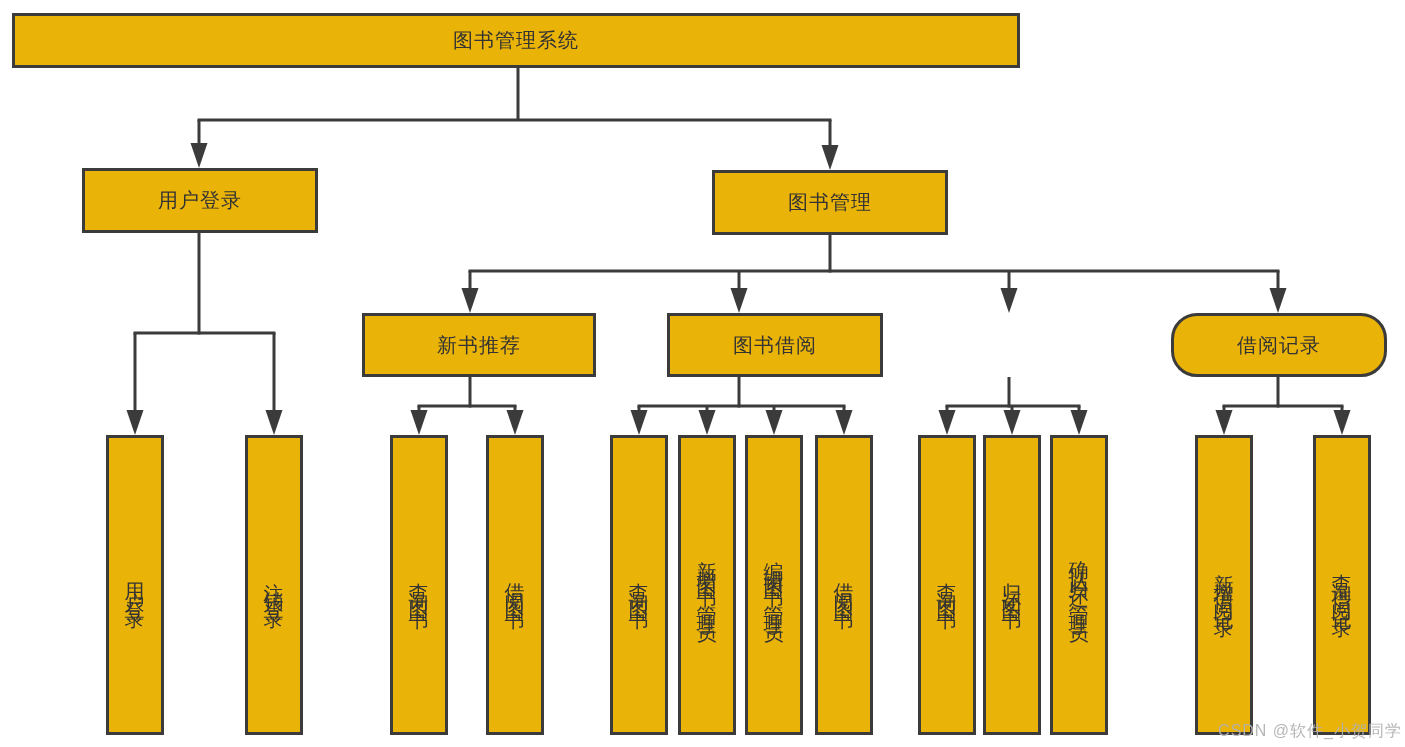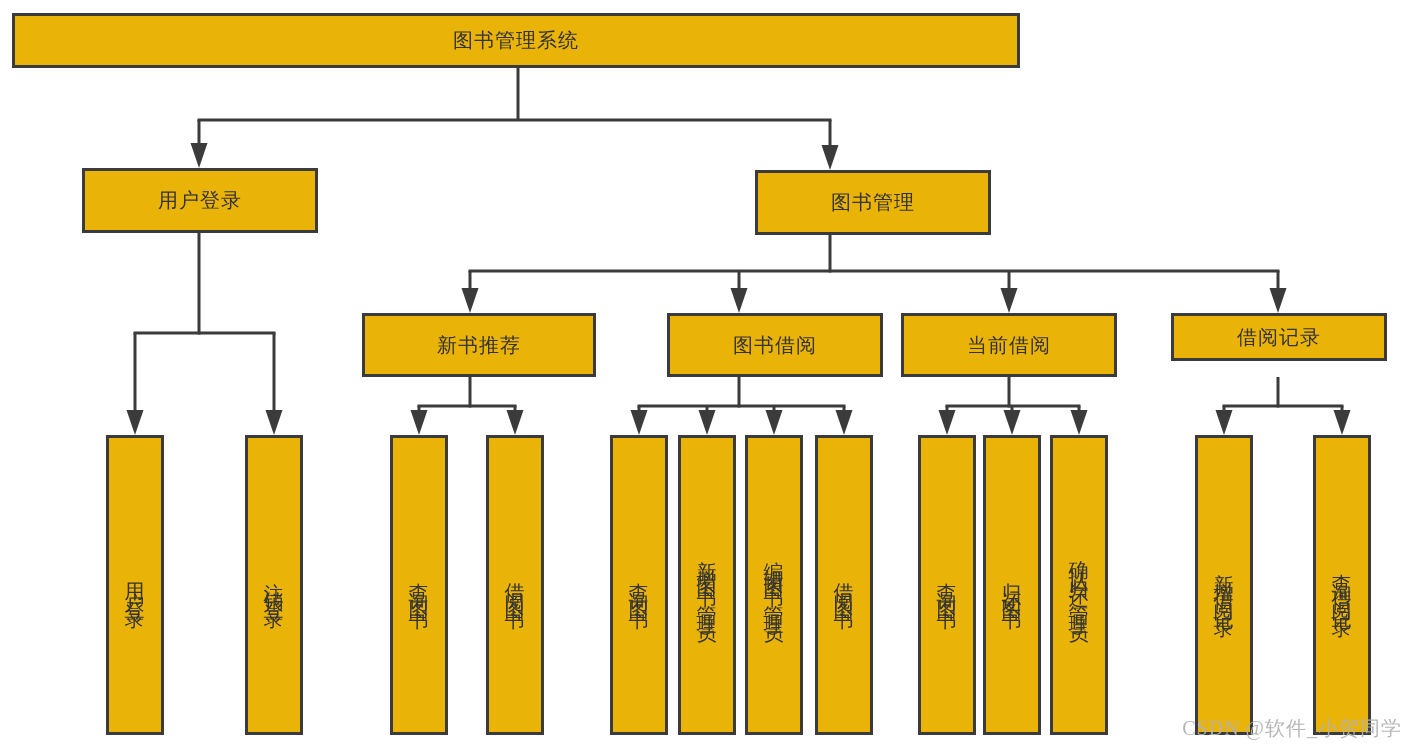--- a/index.html
+++ b/index.html
@@ -33,26 +33,25 @@
   .vtext {
     writing-mode: vertical-rl;
     letter-spacing: 9px;
     line-height: 1;
     white-space: nowrap;
   }
   .watermark {
     position: absolute;
     right: 3px;
     bottom: 5px;
-    font-size: 20px;
+    font-size: 16px;
     color: rgba(178, 178, 178, 0.95);
     letter-spacing: 1px;
     z-index: 5;
     white-space: nowrap;
-    font-family: Liberation Serif, serif;
   }
 </style>
 </head>
 <body>
 
 <div class="canvas">
 
   <svg class="connectors" width="1405" height="747" viewBox="0 0 1405 747">
     <g stroke="#3b3b3b" stroke-width="3" fill="none">
 
@@ -126,34 +125,31 @@
     </g>
   </svg>
 
   <div class="node h" style="left:12px; top:13px; width:1008px; height:55px;">
     <span>图书管理系统</span>
   </div>
 
   <div class="node h" style="left:82px; top:168px; width:236px; height:65px;">
     <span>用户登录</span>
   </div>
-  <div class="node h" style="left:712px; top:170px; width:236px; height:65px;margin-left:43px;">
+  <div class="node h" style="left:712px; top:170px; width:236px; height:65px;">
     <span>图书管理</span>
   </div>
 
   <div class="node h" style="left:362px; top:313px; width:234px; height:64px;">
     <span>新书推荐</span>
   </div>
   <div class="node h" style="left:631px; top:313px; width:216px; height:64px;margin-left:36px;">
     <span>图书借阅</span>
   </div>
-  <div class="node h" style="left:901px; top:313px; width:216px; height:64px;">
-    <span>当前借阅</span>
-  </div>
-  <div class="node h" style="left:1171px; top:313px; width:216px; height:48px;">
+  <div class="node h" style="left:1171px; top:313px; width:216px; height:64px;border-radius:26px;">
     <span>借阅记录</span>
   </div>
 
   <div class="node v" style="left:106px; top:435px; width:58px; height:300px;">
     <span class="vtext">用户登录</span>
   </div>
   <div class="node v" style="left:245px; top:435px; width:58px; height:300px;">
     <span class="vtext">注销登录</span>
   </div>
 

